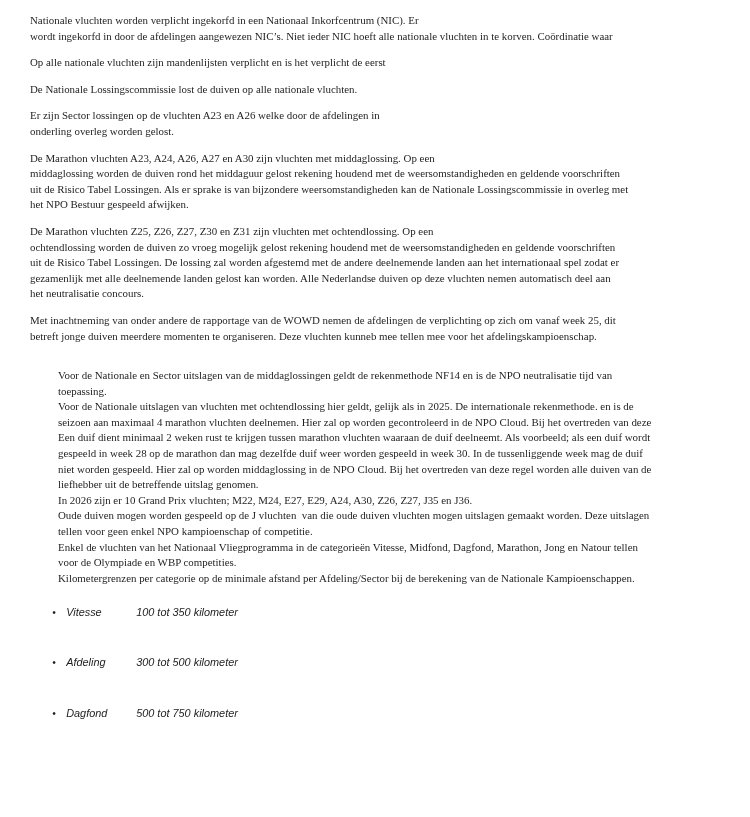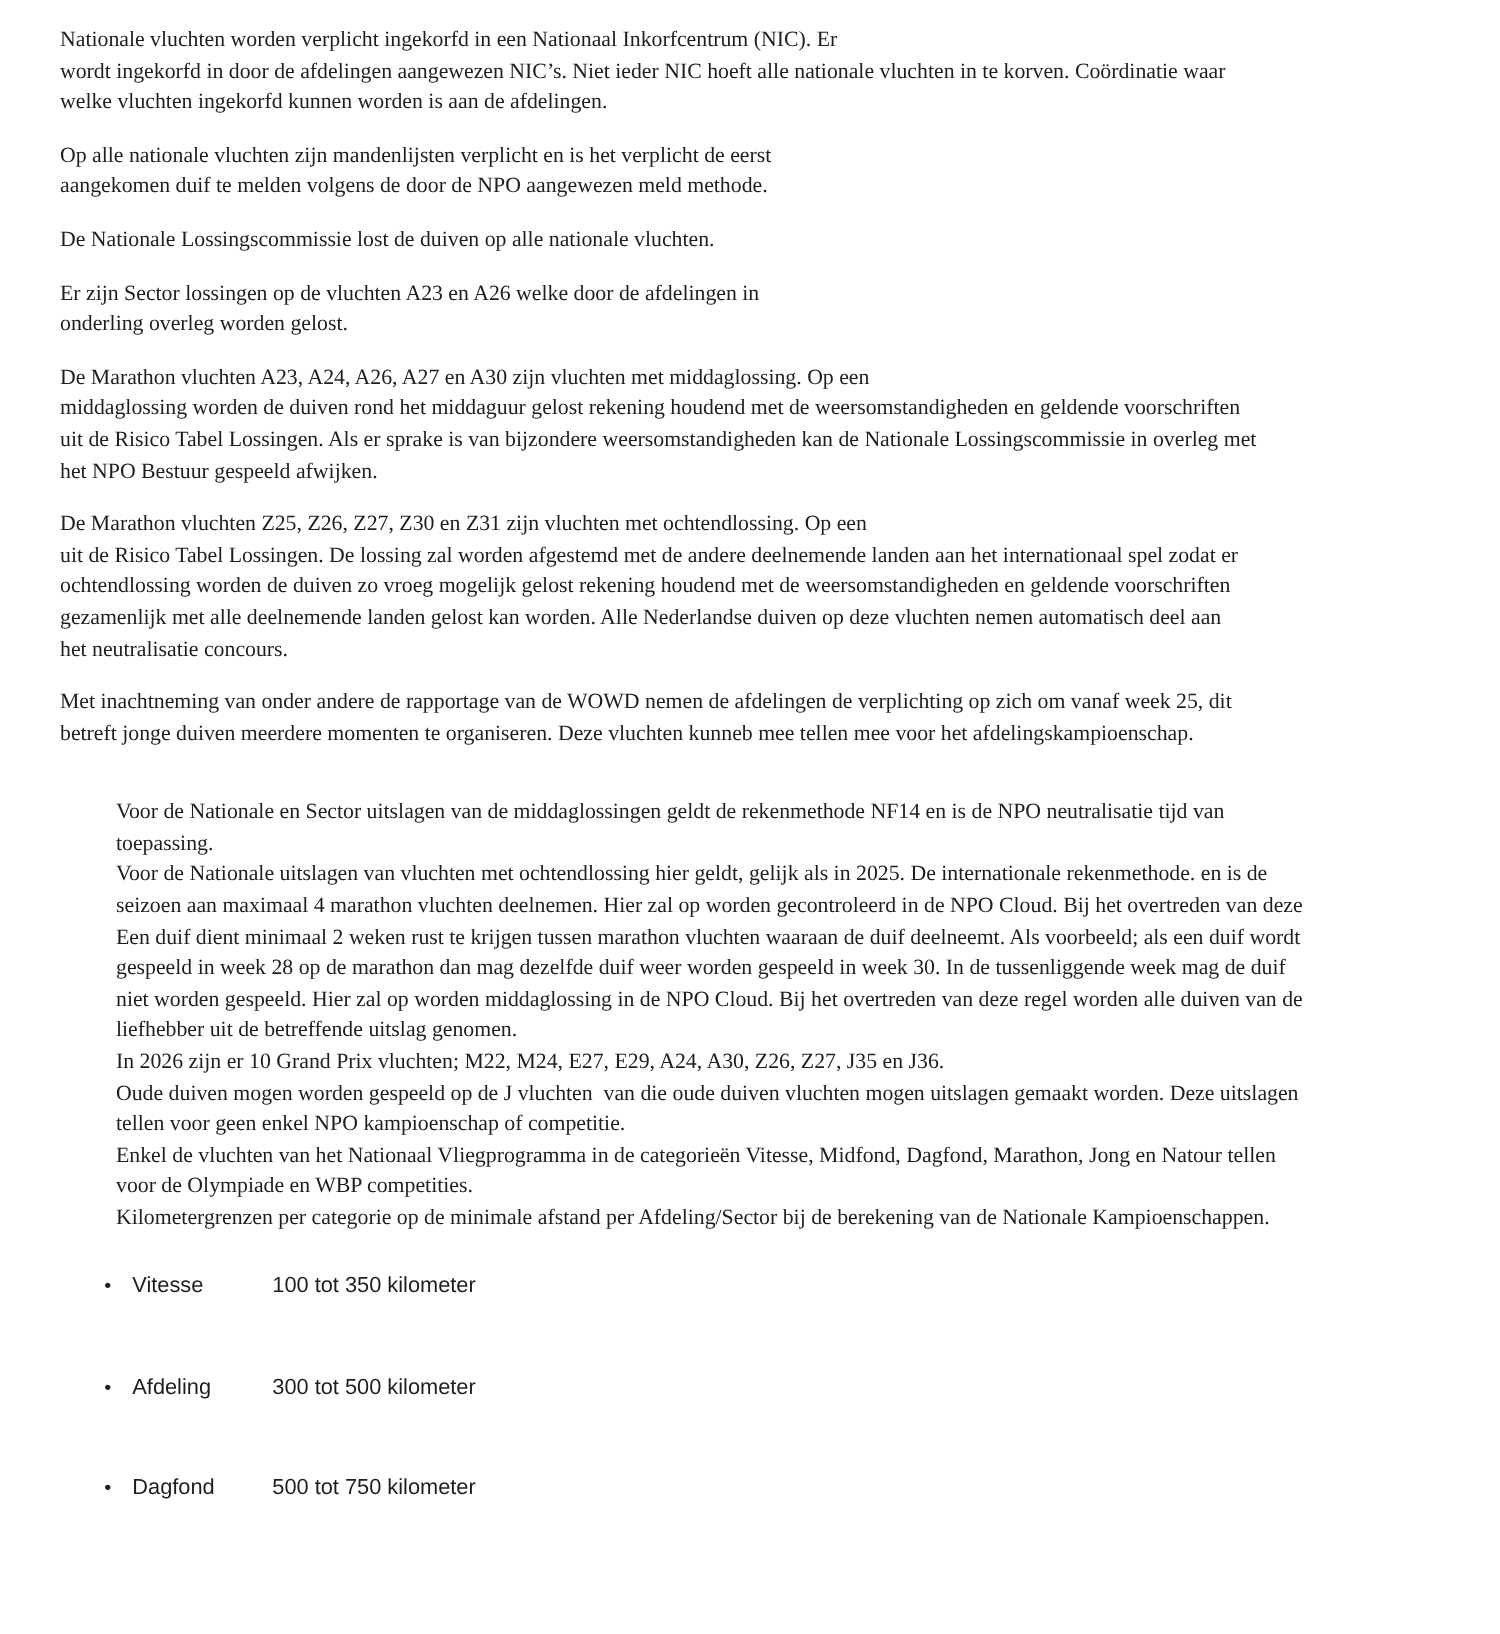--- a/index.html
+++ b/index.html
@@ -23,65 +23,64 @@
     display: block;
     line-height: 15.6px;
     white-space: pre;
   }
   .gap-large { margin-top: 24px; margin-left: 28px; }
   .para-last { margin-bottom: 1px; }
   .bullets { margin: 0; }
   .bullet-row {
     line-height: 16.5px;
     white-space: pre;
+    font-style: italic;
   }
   .bullet-glyph {
     display: inline-block;
     width: 14px;
     padding-left: 4px;
     font-size: 10px;
   }
   .bullet-label { display: inline-block; width: 70px; }
 </style>
 </head>
 <body>
 
 <div class="doc">
 
   <p class="para">
     <span class="ln">Nationale vluchten worden verplicht ingekorfd in een Nationaal Inkorfcentrum (NIC). Er</span>
     <span class="ln">wordt ingekorfd in door de afdelingen aangewezen NIC’s. Niet ieder NIC hoeft alle nationale vluchten in te korven. Coördinatie waar</span>
-    <span class="ln">welke vluchten ingekorfd kunnen worden is aan de afdelingen.</span>
   </p>
 
   <p class="para">
     <span class="ln">Op alle nationale vluchten zijn mandenlijsten verplicht en is het verplicht de eerst</span>
-    <span class="ln">aangekomen duif te melden volgens de door de NPO aangewezen meld methode.</span>
   </p>
 
   <p class="para">
     <span class="ln">De Nationale Lossingscommissie lost de duiven op alle nationale vluchten.</span>
   </p>
 
   <p class="para">
     <span class="ln">Er zijn Sector lossingen op de vluchten A23 en A26 welke door de afdelingen in</span>
     <span class="ln">onderling overleg worden gelost.</span>
   </p>
 
   <p class="para">
     <span class="ln">De Marathon vluchten A23, A24, A26, A27 en A30 zijn vluchten met middaglossing. Op een</span>
     <span class="ln">middaglossing worden de duiven rond het middaguur gelost rekening houdend met de weersomstandigheden en geldende voorschriften</span>
     <span class="ln">uit de Risico Tabel Lossingen. Als er sprake is van bijzondere weersomstandigheden kan de Nationale Lossingscommissie in overleg met</span>
     <span class="ln">het NPO Bestuur gespeeld afwijken.</span>
   </p>
 
   <p class="para">
     <span class="ln">De Marathon vluchten Z25, Z26, Z27, Z30 en Z31 zijn vluchten met ochtendlossing. Op een</span>
+    <span class="ln">ochtendlossing worden de duiven zo vroeg mogelijk gelost rekening houdend met de weersomstandigheden en geldende voorschriften</span>
     <span class="ln">uit de Risico Tabel Lossingen. De lossing zal worden afgestemd met de andere deelnemende landen aan het internationaal spel zodat er</span>
-    <span class="ln">ochtendlossing worden de duiven zo vroeg mogelijk gelost rekening houdend met de weersomstandigheden en geldende voorschriften</span>
     <span class="ln">gezamenlijk met alle deelnemende landen gelost kan worden. Alle Nederlandse duiven op deze vluchten nemen automatisch deel aan</span>
     <span class="ln">het neutralisatie concours.</span>
   </p>
 
   <p class="para">
     <span class="ln">Met inachtneming van onder andere de rapportage van de WOWD nemen de afdelingen de verplichting op zich om vanaf week 25, dit</span>
     <span class="ln">betreft jonge duiven meerdere momenten te organiseren. Deze vluchten kunneb mee tellen mee voor het afdelingskampioenschap.</span>
   </p>
 
   <p class="para para-last gap-large">

